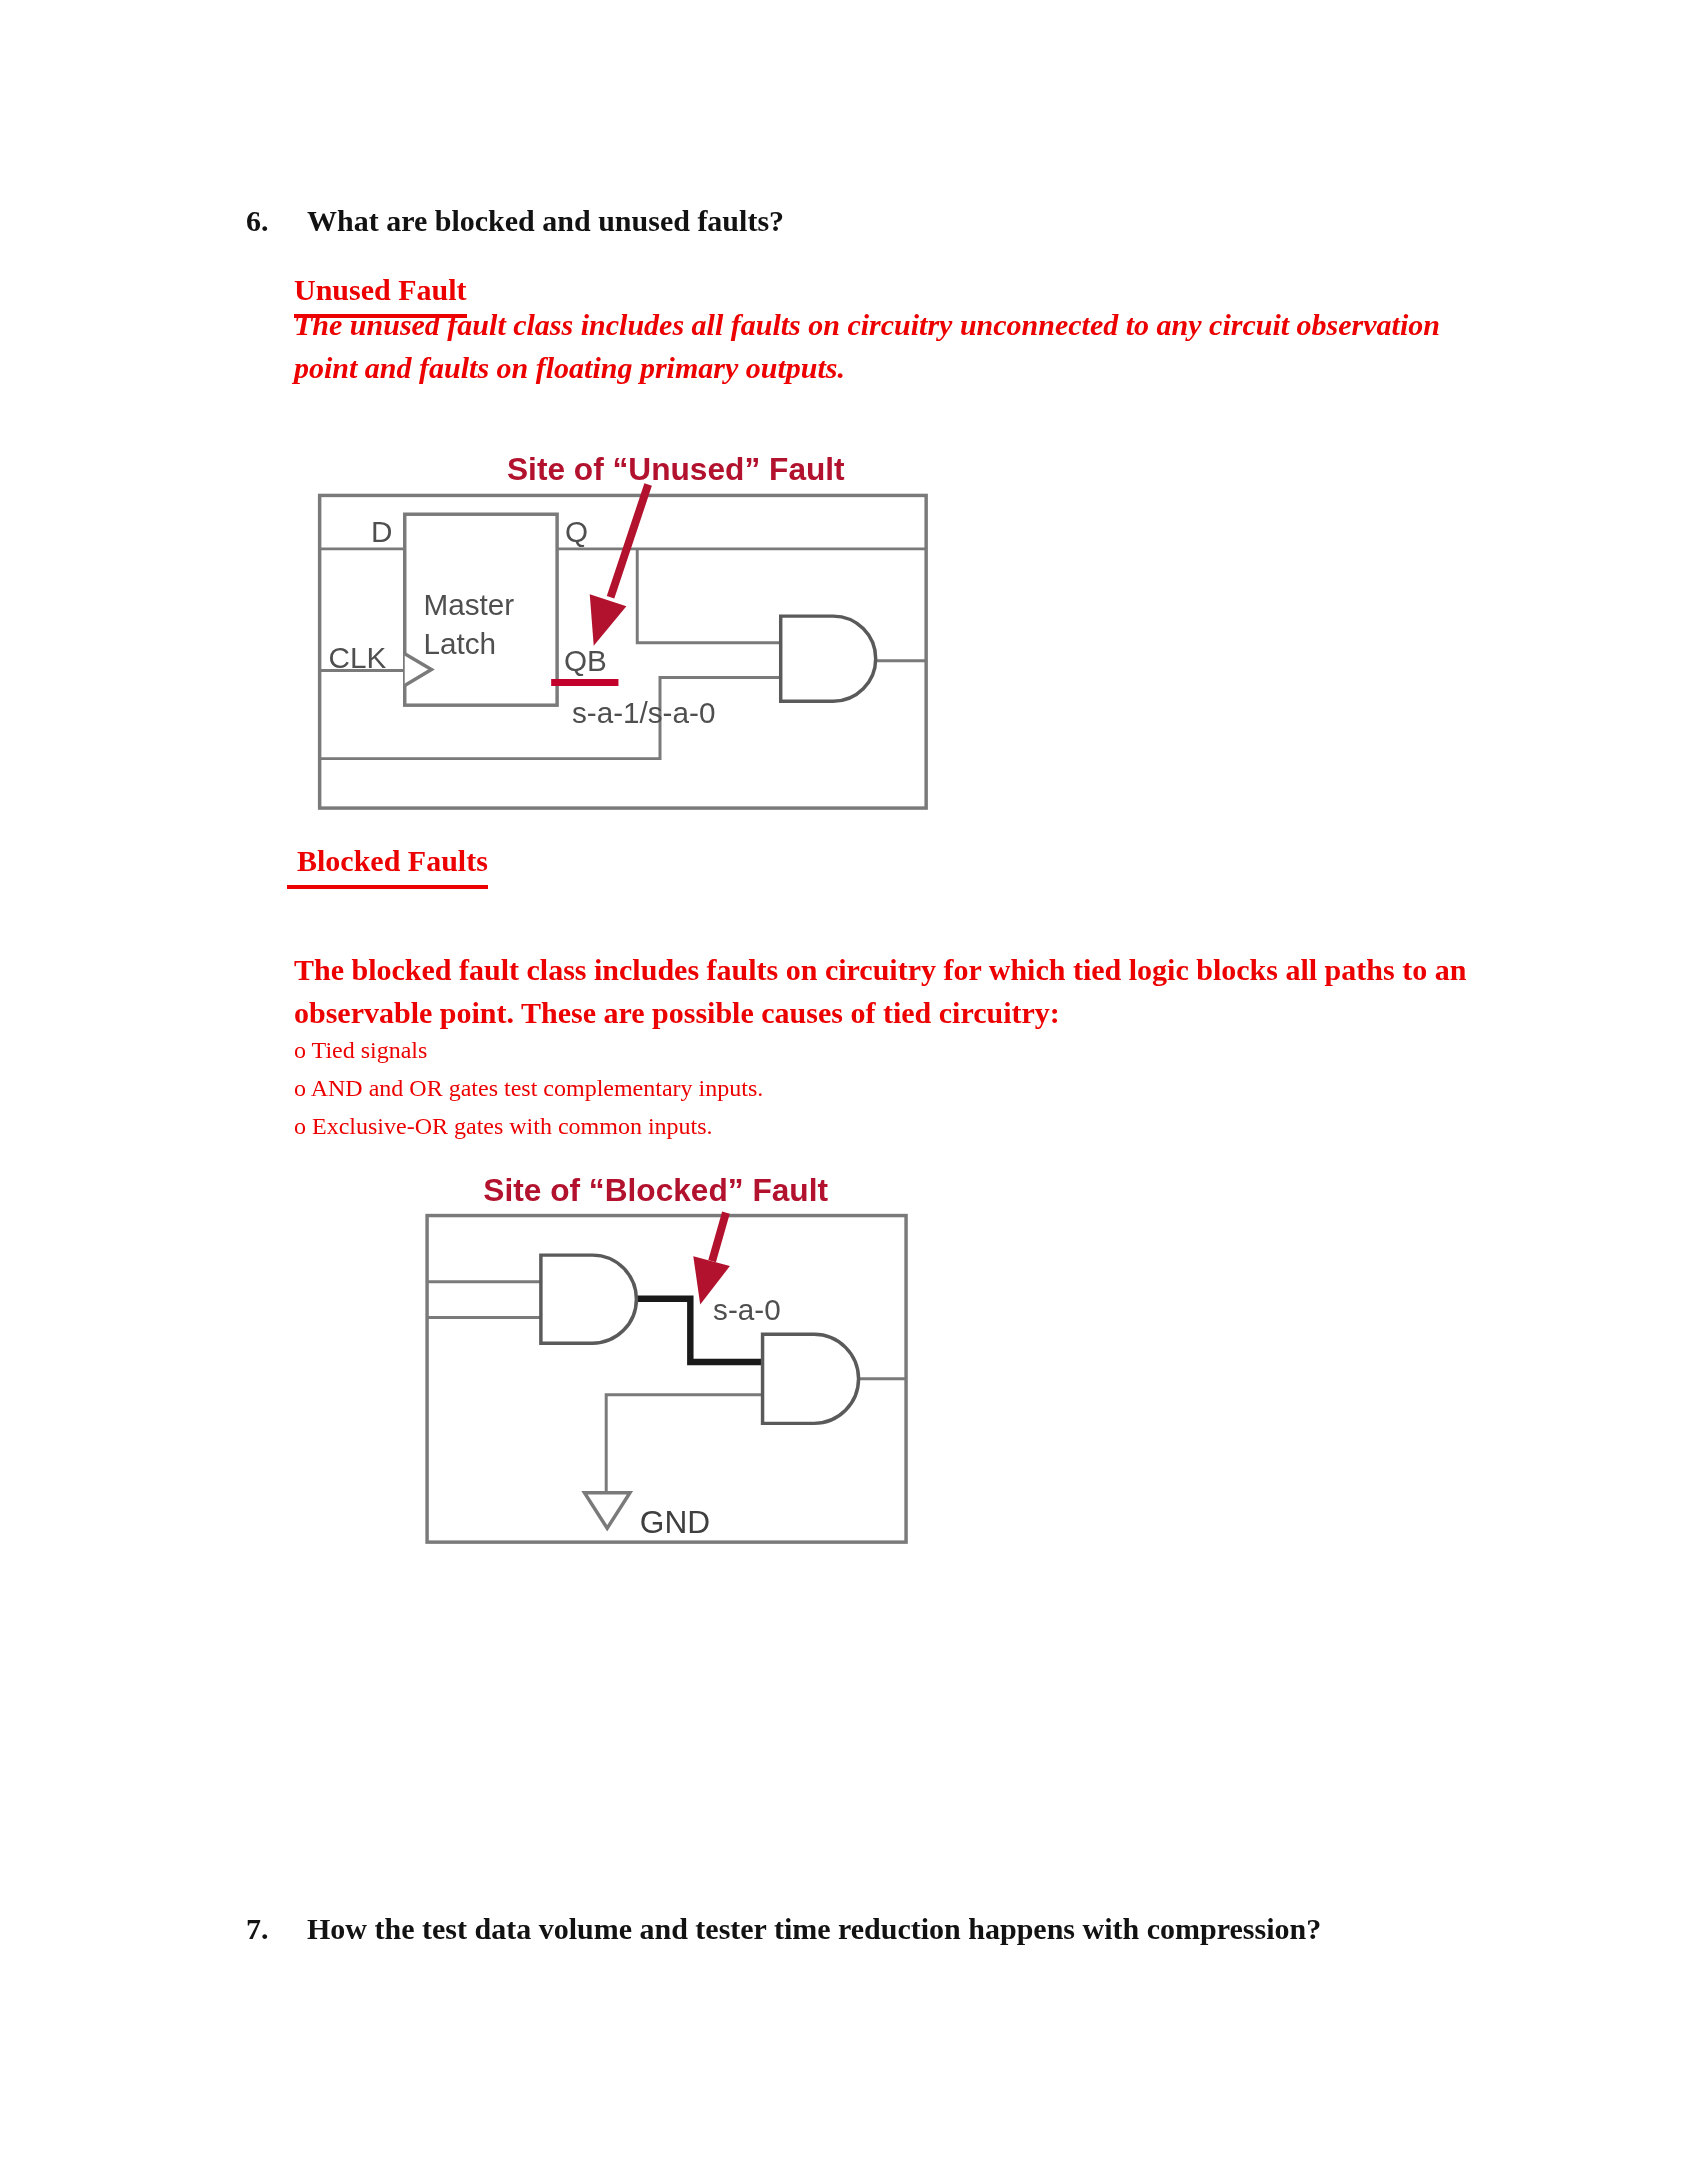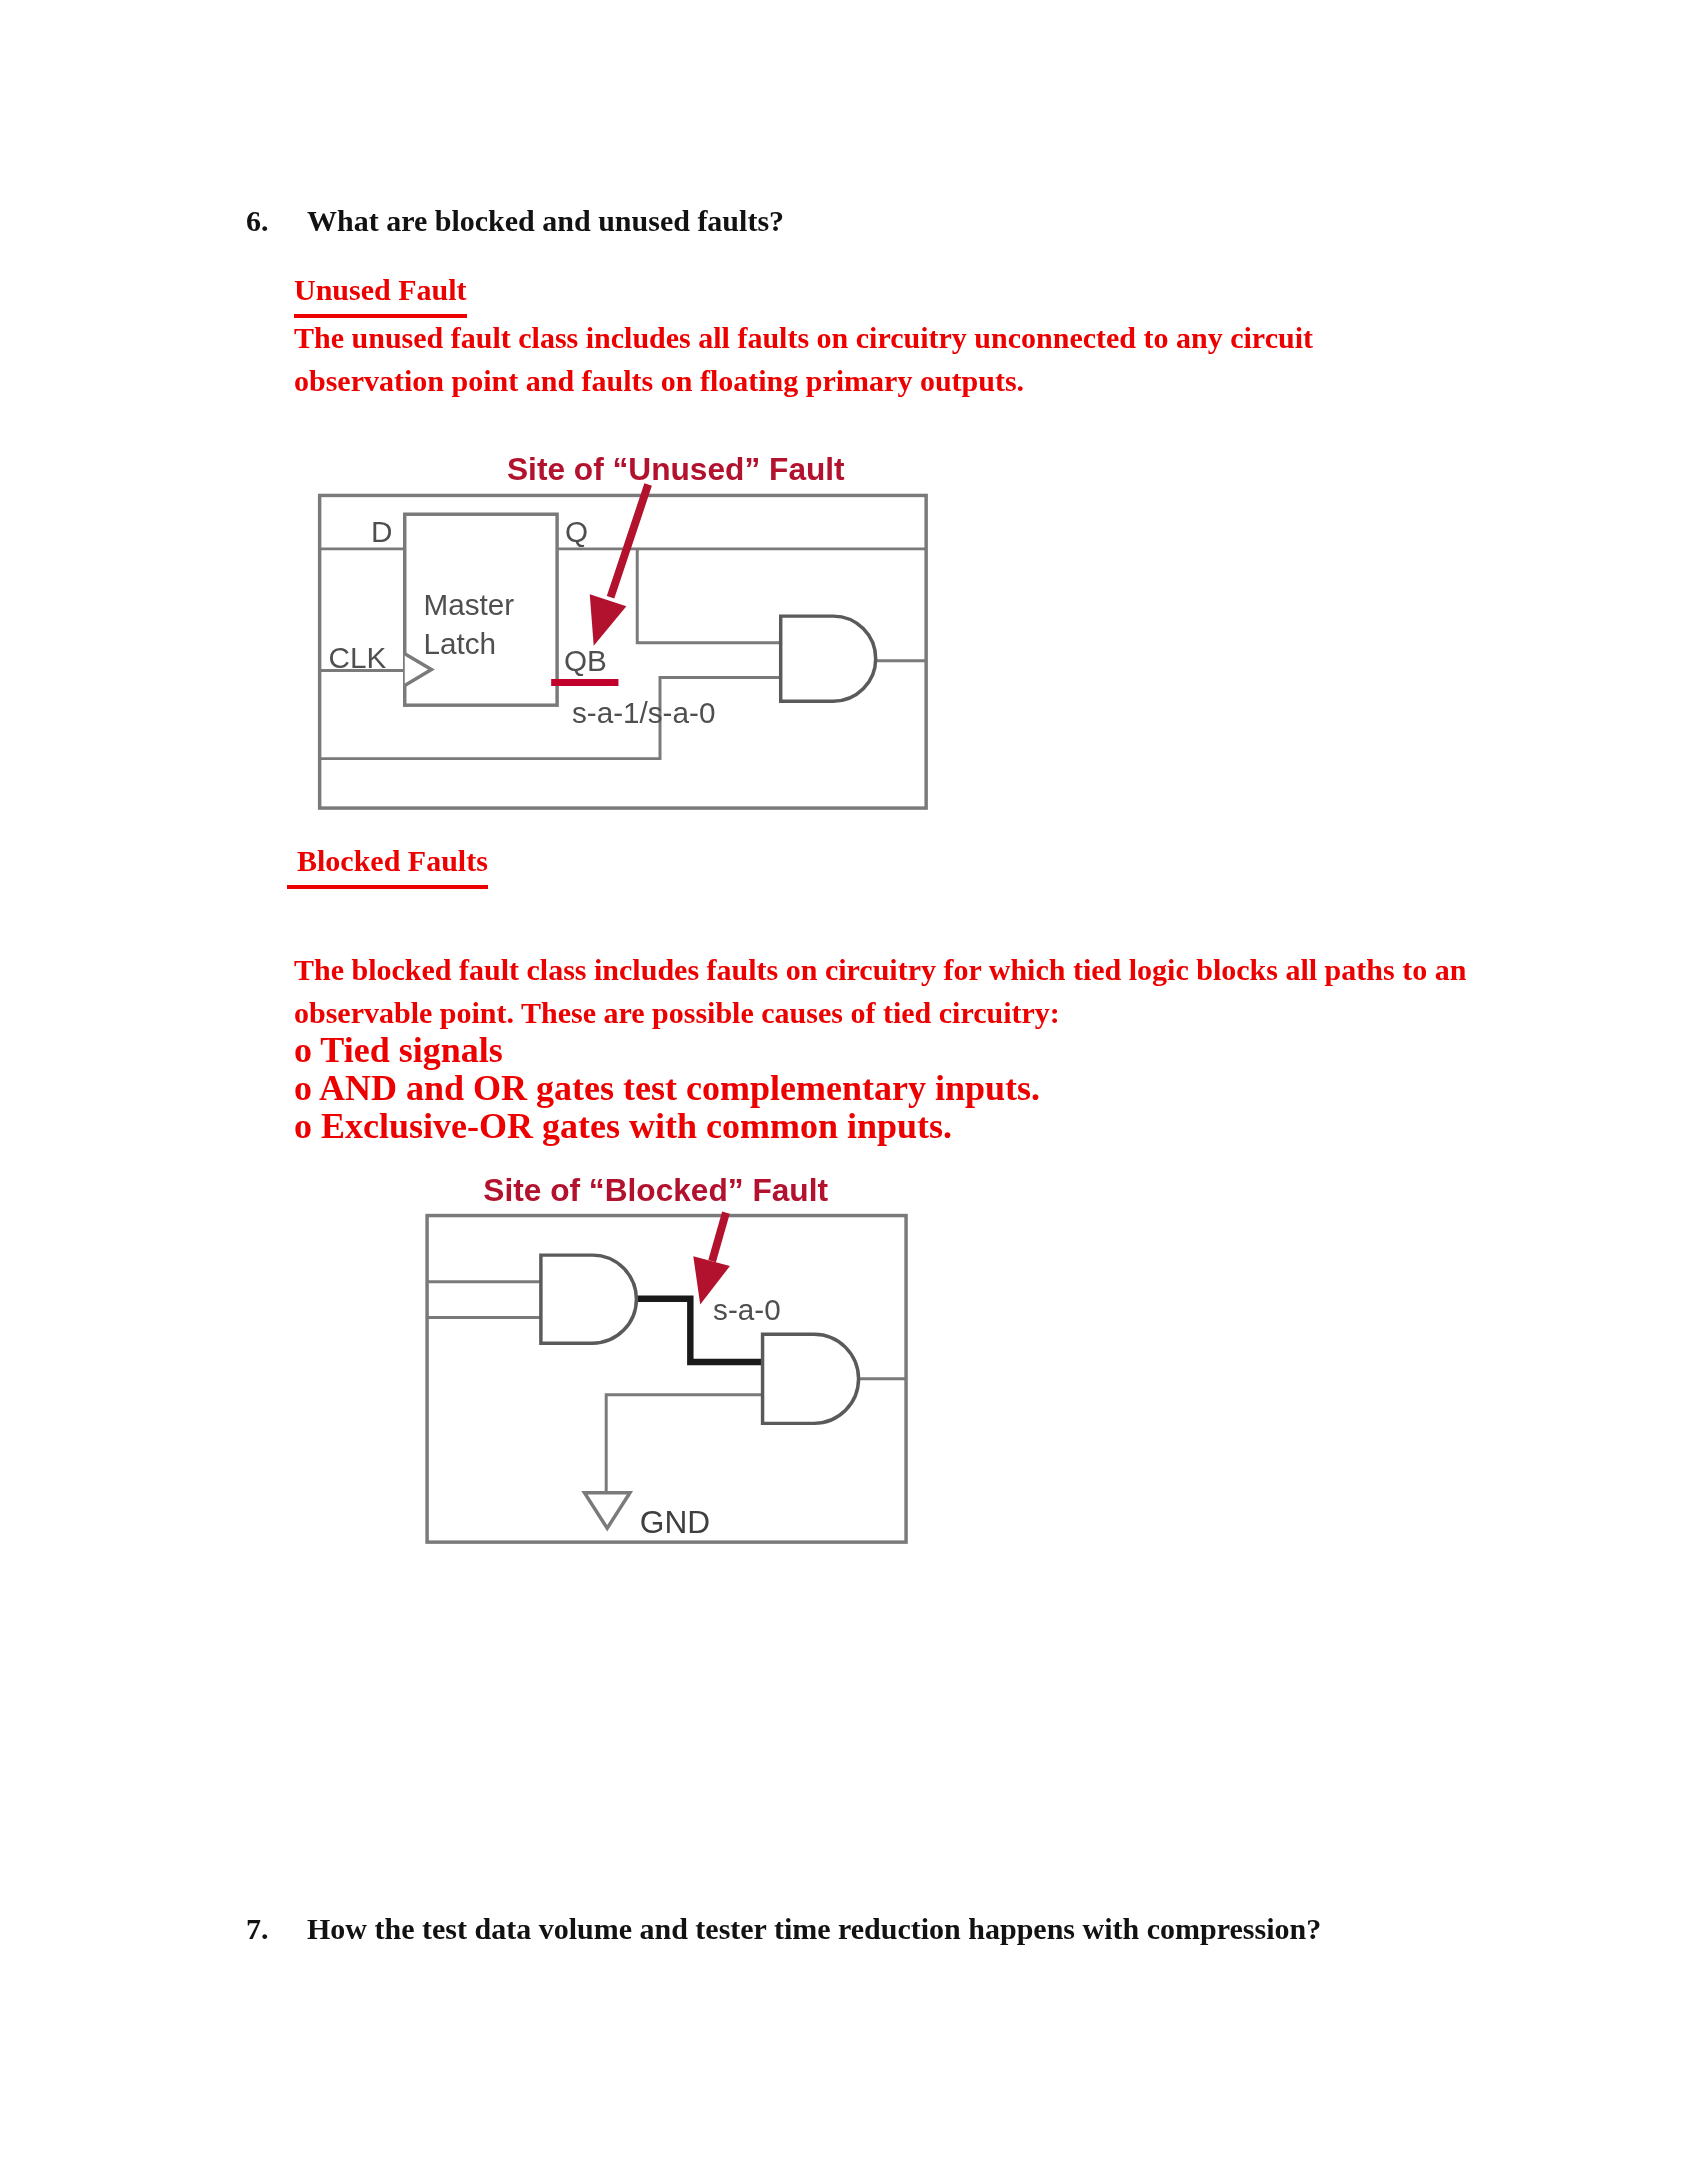--- a/index.html
+++ b/index.html
@@ -17,21 +17,21 @@
     font-weight:bold; font-size:30px; line-height:34px;
     color:var(--body-red,#ec0000);
     border-bottom:4px solid var(--body-red,#ec0000);
     padding-bottom:7px;
   }
   .red-para {
     position:absolute; font-weight:bold; font-size:30px; line-height:43px;
     color:var(--body-red,#ec0000);
   }
   .bullet-list { position:absolute; left:294px; top:1031px; }
-  .bullet-line { font-weight:bold; font-size:36px; line-height:38px; color:var(--body-red,#ec0000); }
+  .bullet-line { font-weight:normal; font-size:24px; line-height:38px; color:var(--body-red,#ec0000); }
 
   .diagram { position:absolute; }
 
   
   .wire    { stroke:var(--wire-gray,#7a7a7a); stroke-width:3; fill:none; }
   .boxline { stroke:var(--wire-gray,#7a7a7a); stroke-width:3.5; fill:none; }
   .whitebox{ stroke:var(--wire-gray,#7a7a7a); stroke-width:3.5; fill:#ffffff; }
   .gate    { stroke:var(--gate-gray,#5a5a5a); stroke-width:3.5; fill:#ffffff; }
   .thick   { stroke:var(--thick-wire-black,#1a1a1a); stroke-width:6.5; fill:none; }
   .stub    { stroke:var(--fault-stub-red,#c1002b); stroke-width:7; }
@@ -45,21 +45,21 @@
 <body>
 
 <div class="page">
 
   <div class="question" style="top:201px;">
     <span class="qnum">6.</span>
     <span class="qtext">What are blocked and unused faults?</span>
   </div>
 
   <div class="red-heading" style="left:294px; top:273px;">Unused Fault</div>
-  <div class="red-para" style="left:294px; top:316px; width:1163px;">The unused fault class includes all faults on circuitry unconnected to any circuit observation point and faults on floating primary outputs.</div>
+  <div class="red-para" style="left:294px; top:303px; width:1163px;font-style:italic;">The unused fault class includes all faults on circuitry unconnected to any circuit observation point and faults on floating primary outputs.</div>
 
   <svg class="diagram" style="left:287px; top:441px;" width="653" height="376" viewBox="290 445 660 380">
     <text class="dtitle" x="683" y="484">Site of “Unused” Fault</text>
 
     <rect class="boxline" x="323" y="500" width="613" height="316"></rect>
 
     <line class="wire" x1="323" y1="554" x2="409" y2="554"></line>
     <line class="wire" x1="563" y1="554" x2="936" y2="554"></line>
     <line class="wire" x1="323" y1="677" x2="409" y2="677"></line>
     <polyline class="wire" points="644,554 644,649 789,649"></polyline>

